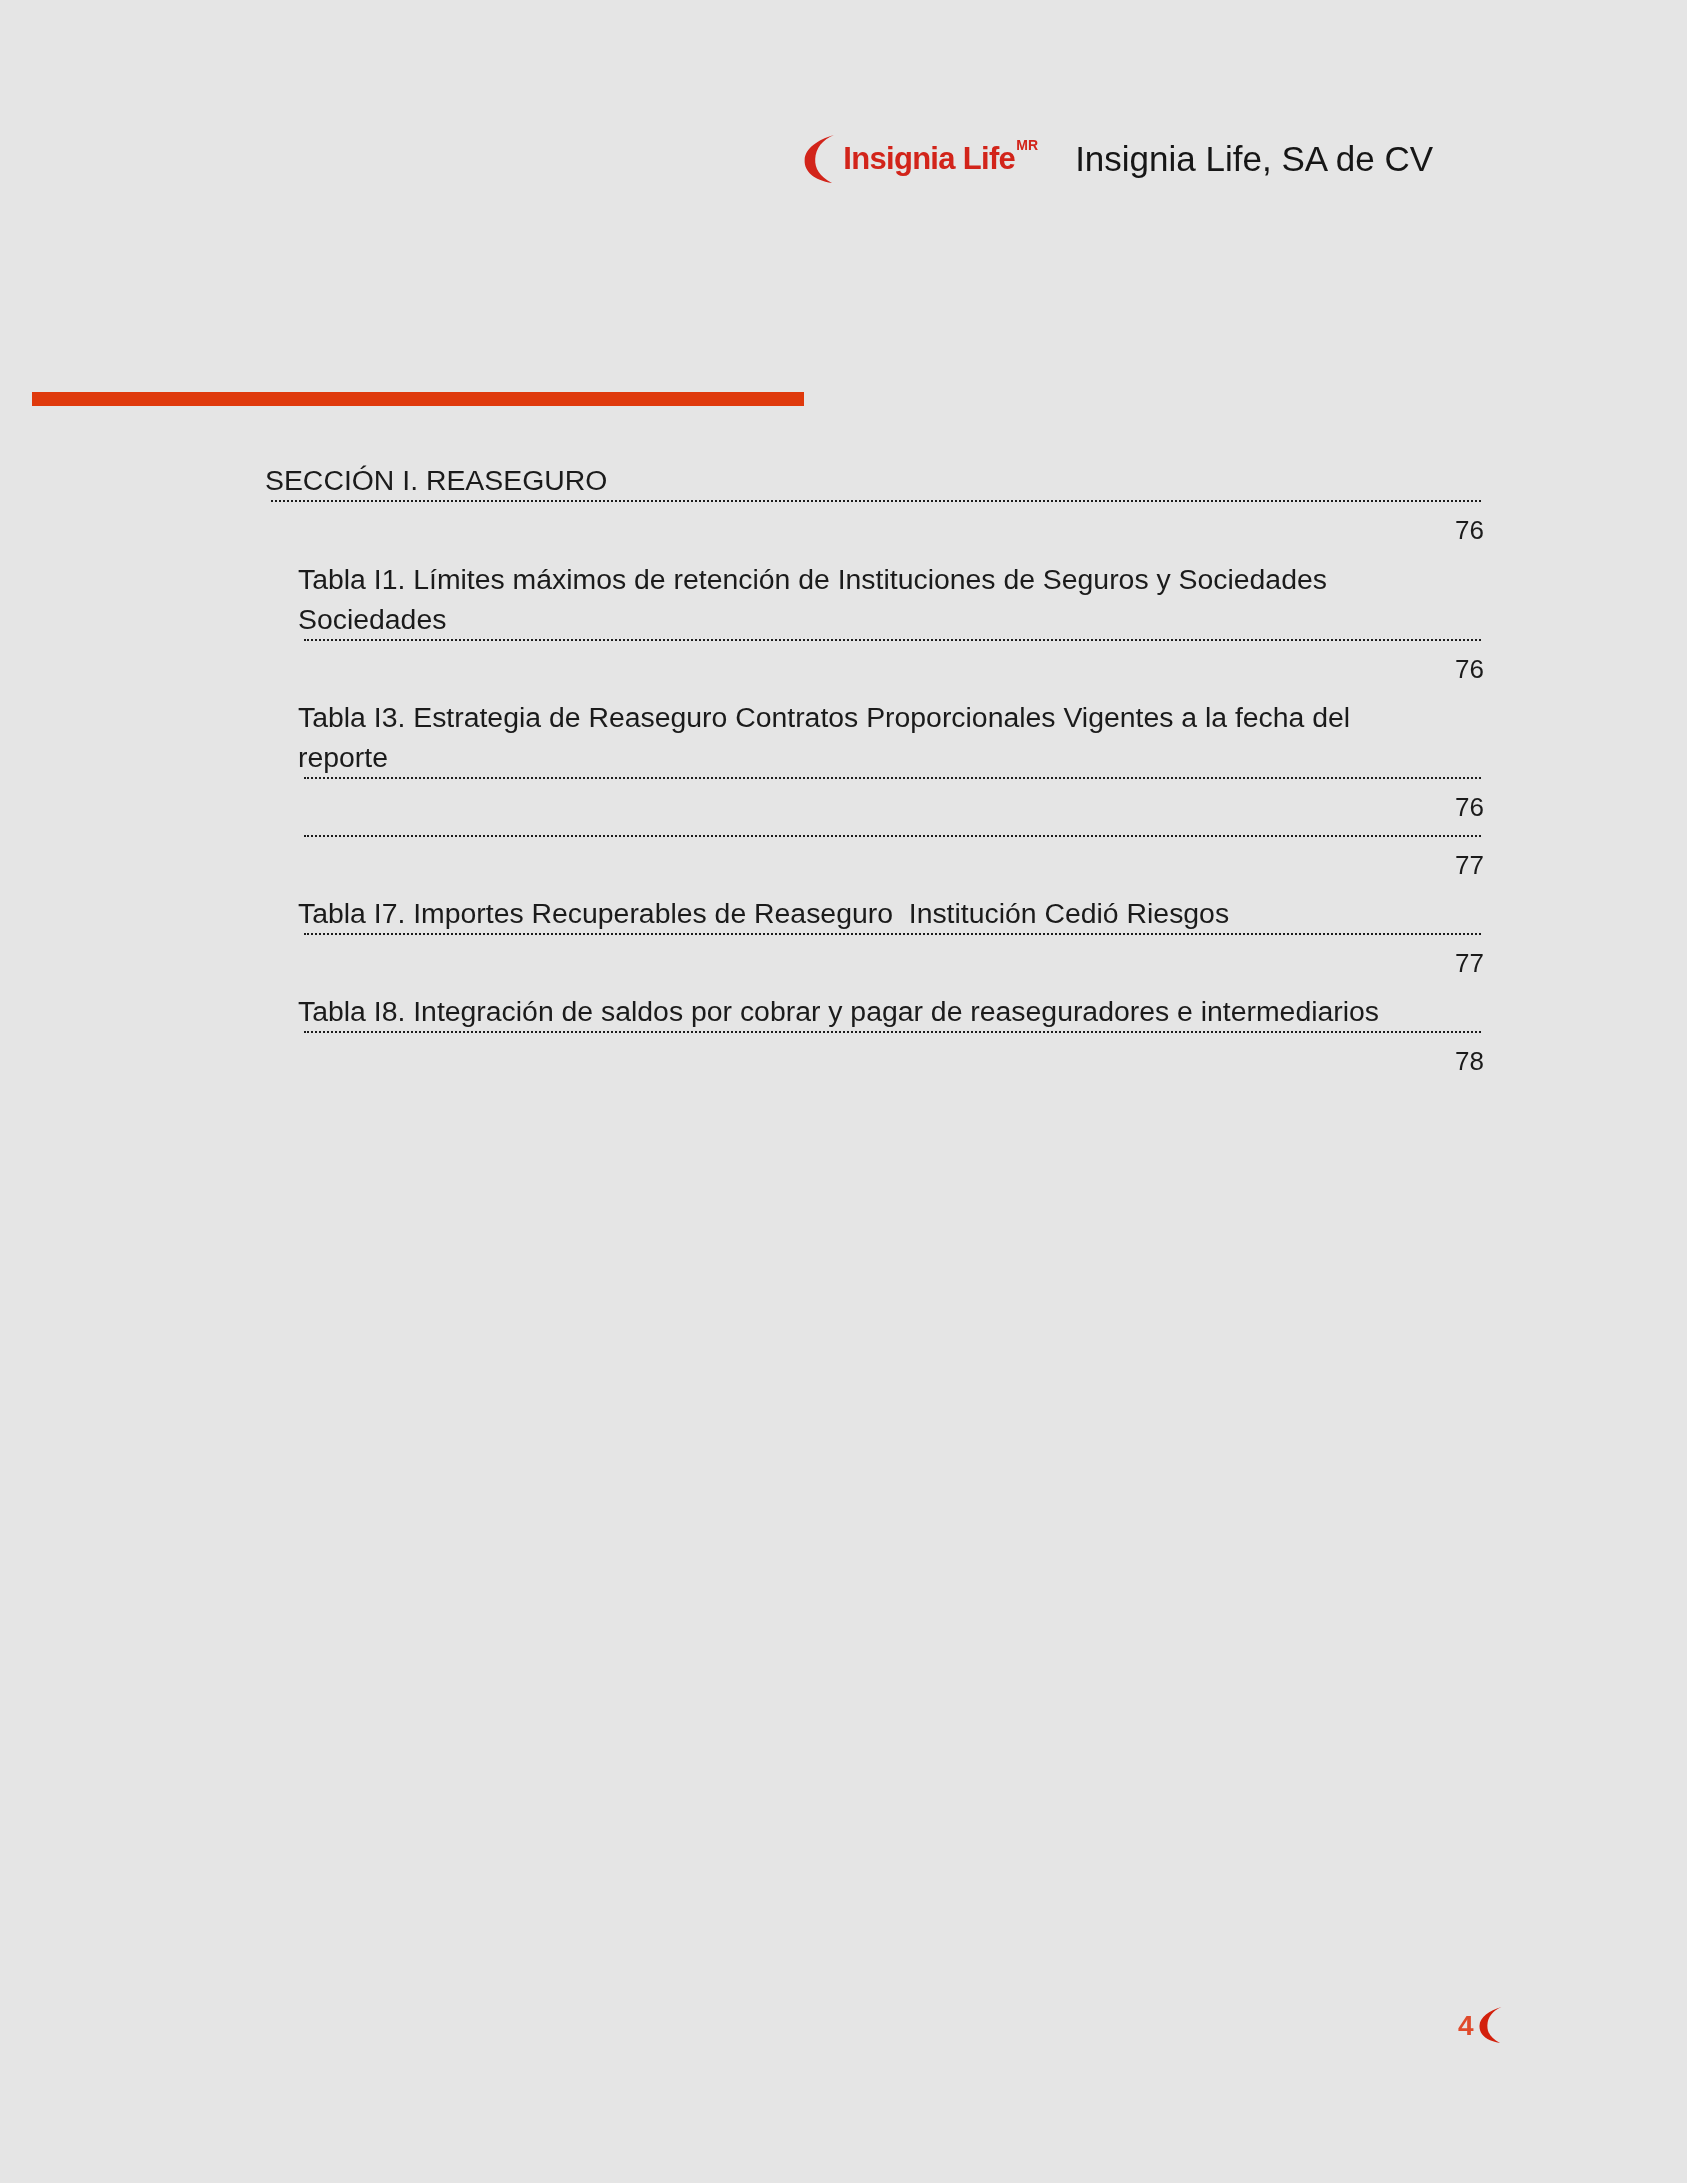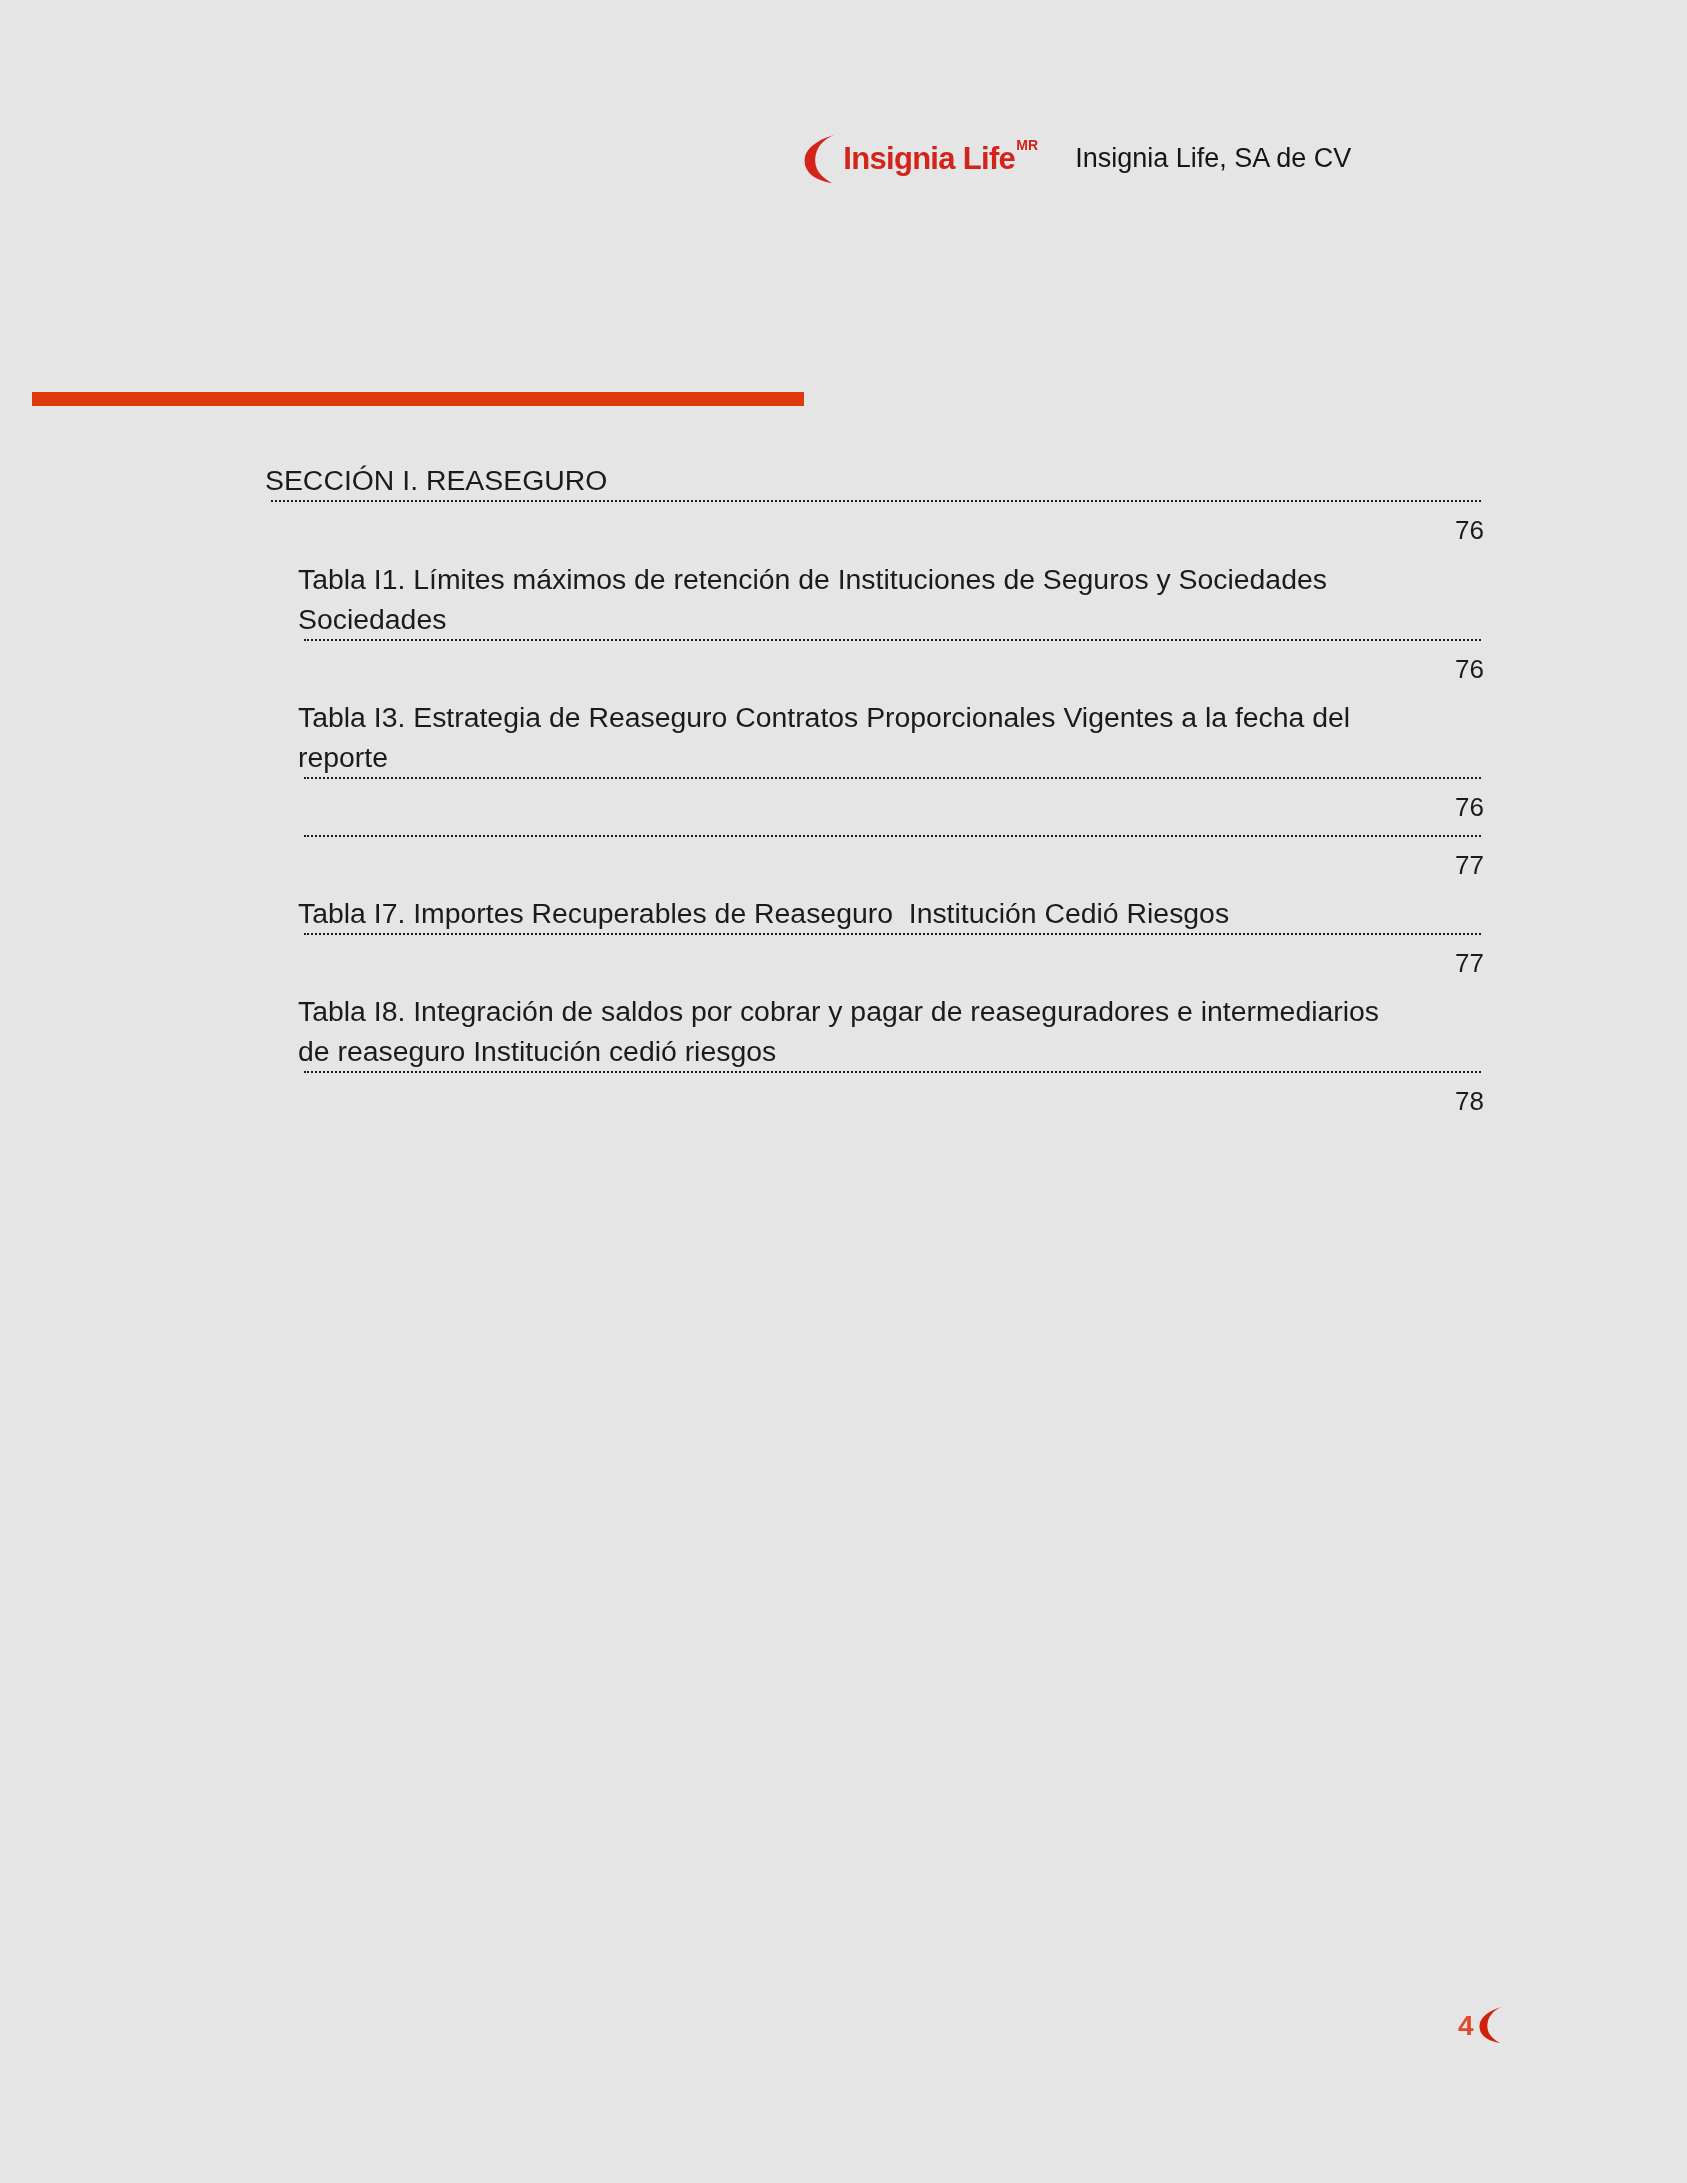--- a/index.html
+++ b/index.html
@@ -26,21 +26,21 @@
     letter-spacing: -0.7px;
     white-space: pre;
   }
   .trademark {
     font-size: 14px; font-weight: bold;
     color: var(--logo, #d2241a);
     position: relative; top: -13.2px; margin-left: 1.3px;
   }
   .company {
     margin-left: 37px;
-    font-size: 27px; color: #161616;
+    font-size: 35px; color: #161616;
     white-space: pre;
   }
 
   
   .accent-bar {
     position: absolute; left: 32px; top: 392px;
     width: 772px; height: 14px;
     background: var(--bar, #df390c);
   }
 
@@ -135,21 +135,20 @@
       <div class="toc-line">
         <span class="toc-text">Tabla I7. Importes Recuperables de Reaseguro  Institución Cedió Riesgos </span>
         <span class="leader"></span>
         <span class="toc-page">77</span>
       </div>
     </div>
 
     <div class="toc-entry">
       <div class="toc-wrap-line">Tabla I8. Integración de saldos por cobrar y pagar de reaseguradores e intermediarios</div>
       <div class="toc-line">
-        <span class="toc-text">de reaseguro Institución cedió riesgos</span>
         <span class="leader"></span>
         <span class="toc-page">78</span>
       </div>
     </div>
 
   </div>
 
   <div class="footer">
     <span class="footer-page-number">4</span>
     <svg class="crescent-footer" viewBox="0 0 70 100" xmlns="http://www.w3.org/2000/svg" aria-hidden="true">

